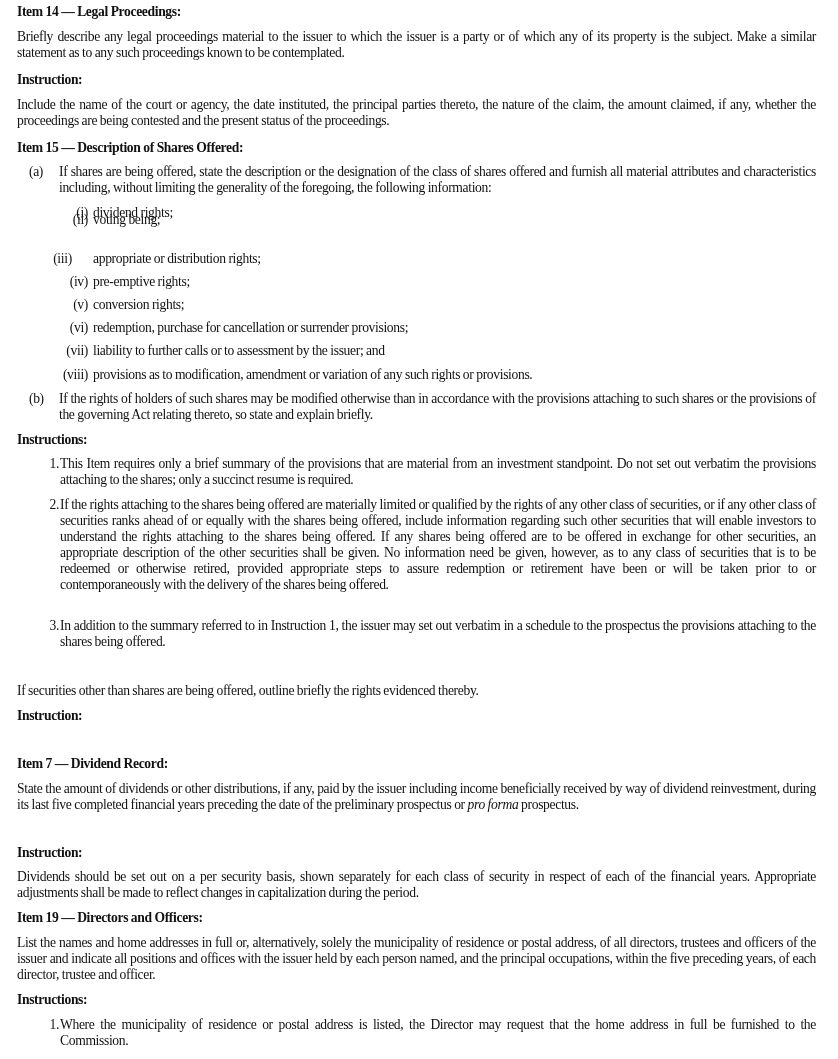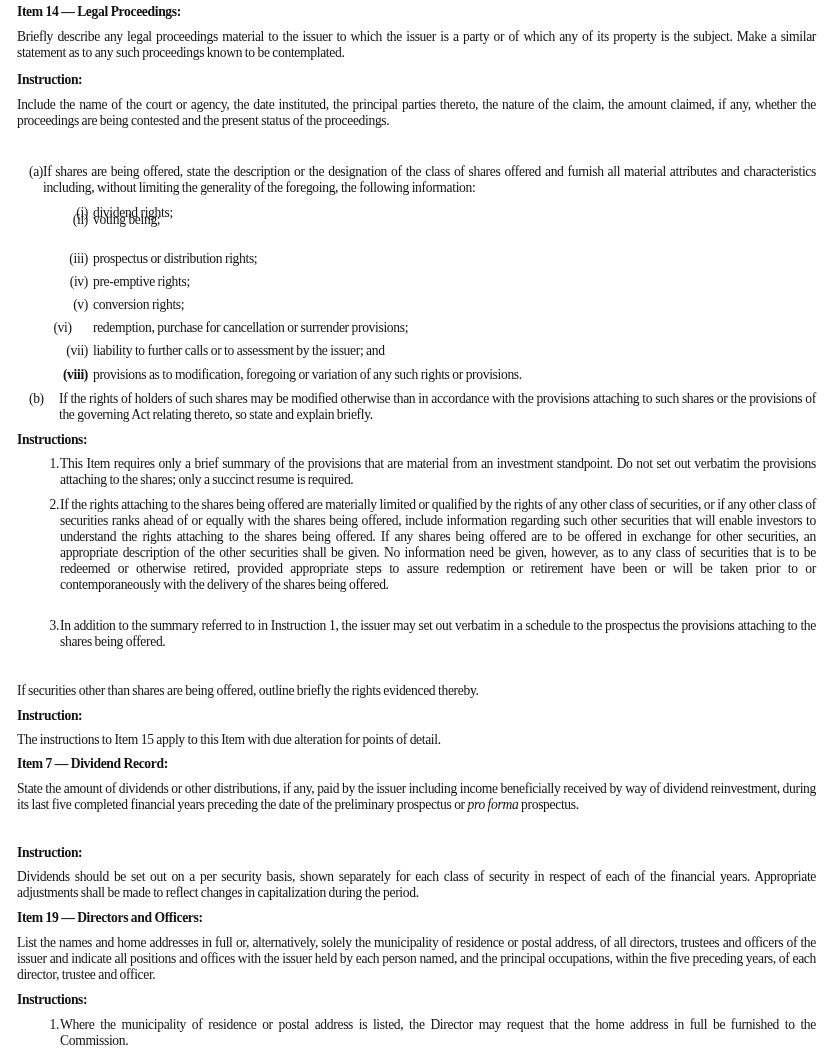--- a/index.html
+++ b/index.html
@@ -24,57 +24,58 @@
 </head>
 <body>
 
 <div class="page">
 
   <div class="block heading" style="top:4px;">Item 14 — Legal Proceedings:</div>
   <div class="block para" style="top:29px;">Briefly describe any legal proceedings material to the issuer to which the issuer is a party or of which any of its property is the subject. Make a similar statement as to any such proceedings known to be contemplated.</div>
   <div class="block heading" style="top:72px;">Instruction:</div>
   <div class="block para" style="top:97px;">Include the name of the court or agency, the date instituted, the principal parties thereto, the nature of the claim, the amount claimed, if any, whether the proceedings are being contested and the present status of the proceedings.</div>
 
+  <div class="block heading" style="top:140px;">Item 15 — Description of Shares Offered:</div>
 
   <div class="list-item" style="top:164px;">
     <span class="marker" style="left:12px; width:26px; text-align:left;">(a)</span>
-    <div class="list-text" style="margin-left:26px;">If shares are being offered, state the description or the designation of the class of shares offered and furnish all material attributes and characteristics including, without limiting the generality of the foregoing, the following information:</div>
+    <div class="list-text" style="margin-left:42px;">If shares are being offered, state the description or the designation of the class of shares offered and furnish all material attributes and characteristics including, without limiting the generality of the foregoing, the following information:</div>
   </div>
 
   <div class="list-item" style="top:205px;">
     <span class="marker" style="left:20px; width:51px;">(i)</span>
     <div class="list-text" style="margin-left:76px;">dividend rights;</div>
   </div>
   <div class="list-item" style="top:212px;">
     <span class="marker" style="left:20px; width:51px;">(ii)</span>
     <div class="list-text" style="margin-left:76px;">voting being;</div>
   </div>
   <div class="list-item" style="top:251px;">
-    <span class="marker" style="left:20px; width:51px;">(iii)</span>
-    <div class="list-text" style="margin-left:76px;">prospectus or distribution rights;</div>
+    <span class="marker" style="left:20px; width:51px;text-align:center;">(iii)</span>
+    <div class="list-text" style="margin-left:76px;">appropriate or distribution rights;</div>
   </div>
   <div class="list-item" style="top:274px;">
     <span class="marker" style="left:20px; width:51px;">(iv)</span>
     <div class="list-text" style="margin-left:76px;">pre-emptive rights;</div>
   </div>
   <div class="list-item" style="top:297px;">
     <span class="marker" style="left:20px; width:51px;">(v)</span>
     <div class="list-text" style="margin-left:76px;">conversion rights;</div>
   </div>
   <div class="list-item" style="top:320px;">
-    <span class="marker" style="left:20px; width:51px;text-align:center;">(vi)</span>
+    <span class="marker" style="left:20px; width:51px;">(vi)</span>
     <div class="list-text" style="margin-left:76px;">redemption, purchase for cancellation or surrender provisions;</div>
   </div>
   <div class="list-item" style="top:343px;">
     <span class="marker" style="left:20px; width:51px;">(vii)</span>
     <div class="list-text" style="margin-left:76px;">liability to further calls or to assessment by the issuer; and</div>
   </div>
   <div class="list-item" style="top:367px;">
-    <span class="marker" style="left:20px; width:51px;font-weight:bold;">(viii)</span>
-    <div class="list-text" style="margin-left:76px;">provisions as to modification, foregoing or variation of any such rights or provisions.</div>
+    <span class="marker" style="left:20px; width:51px;">(viii)</span>
+    <div class="list-text" style="margin-left:76px;">provisions as to modification, amendment or variation of any such rights or provisions.</div>
   </div>
 
   <div class="list-item" style="top:391px;">
     <span class="marker" style="left:12px; width:26px; text-align:left;">(b)</span>
     <div class="list-text" style="margin-left:42px;">If the rights of holders of such shares may be modified otherwise than in accordance with the provisions attaching to such shares or the provisions of the governing Act relating thereto, so state and explain briefly.</div>
   </div>
 
   <div class="block heading" style="top:432px;">Instructions:</div>
 
   <div class="list-item" style="top:456px;">
@@ -85,21 +86,20 @@
     <span class="marker" style="left:18px; width:24px;">2.</span>
     <div class="list-text" style="margin-left:43px;">If the rights attaching to the shares being offered are materially limited or qualified by the rights of any other class of securities, or if any other class of securities ranks ahead of or equally with the shares being offered, include information regarding such other securities that will enable investors to understand the rights attaching to the shares being offered. If any shares being offered are to be offered in exchange for other securities, an appropriate description of the other securities shall be given. No information need be given, however, as to any class of securities that is to be redeemed or otherwise retired, provided appropriate steps to assure redemption or retirement have been or will be taken prior to or contemporaneously with the delivery of the shares being offered.</div>
   </div>
   <div class="list-item" style="top:618px;">
     <span class="marker" style="left:18px; width:24px;">3.</span>
     <div class="list-text" style="margin-left:43px;">In addition to the summary referred to in Instruction 1, the issuer may set out verbatim in a schedule to the prospectus the provisions attaching to the shares being offered.</div>
   </div>
 
   <div class="block para" style="top:683px;">If securities other than shares are being offered, outline briefly the rights evidenced thereby.</div>
   <div class="block heading" style="top:708px;">Instruction:</div>
-  <div class="block para" style="top:732px;">The instructions to Item 15 apply to this Item with due alteration for points of detail.</div>
 
   <div class="block heading" style="top:756px;">Item 7 — Dividend Record:</div>
   <div class="block para" style="top:781px;"><span>State the amount of dividends or other distributions, if any, paid by the issuer including income beneficially received by way of dividend reinvestment, during its last five completed financial years preceding the date of the preliminary prospectus or </span><em>pro forma</em><span> prospectus.</span></div>
   <div class="block heading" style="top:845px;">Instruction:</div>
   <div class="block para" style="top:869px;">Dividends should be set out on a per security basis, shown separately for each class of security in respect of each of the financial years. Appropriate adjustments shall be made to reflect changes in capitalization during the period.</div>
 
   <div class="block heading" style="top:910px;">Item 19 — Directors and Officers:</div>
   <div class="block para" style="top:935px;">List the names and home addresses in full or, alternatively, solely the municipality of residence or postal address, of all directors, trustees and officers of the issuer and indicate all positions and offices with the issuer held by each person named, and the principal occupations, within the five preceding years, of each director, trustee and officer.</div>
   <div class="block heading" style="top:992px;">Instructions:</div>
   <div class="list-item" style="top:1017px;">

